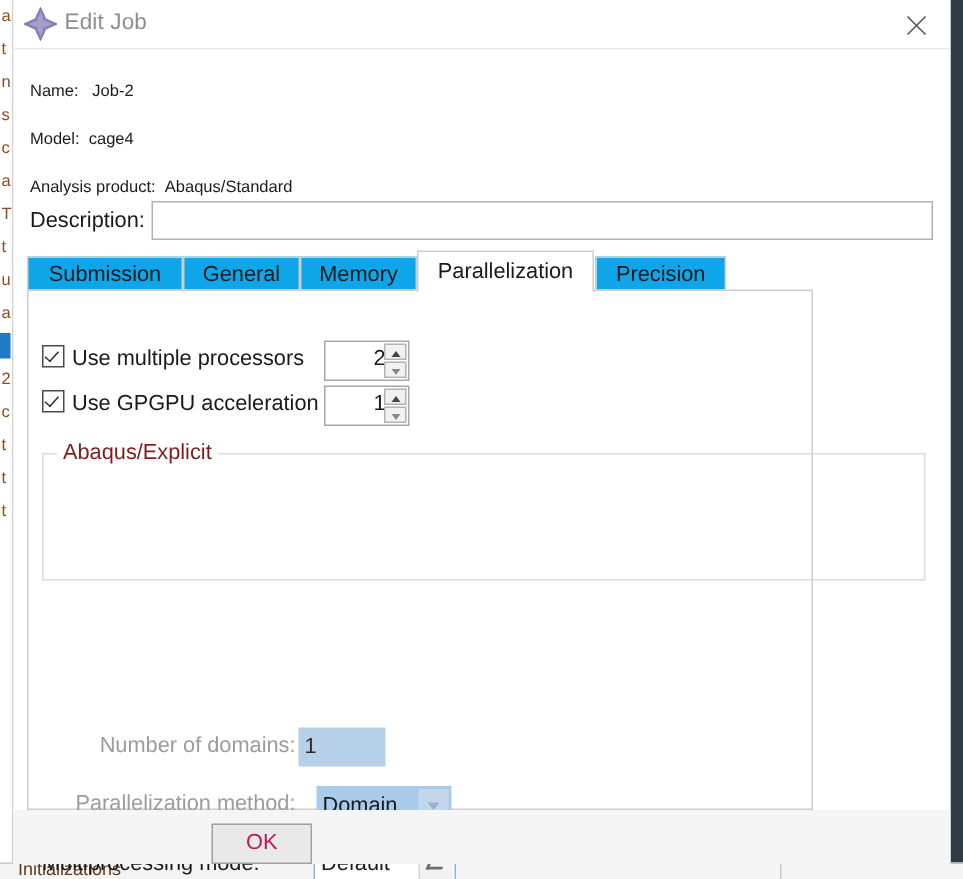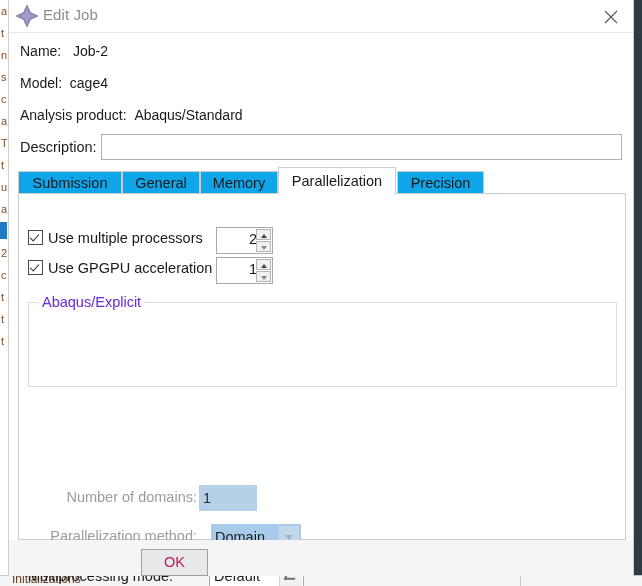--- a/index.html
+++ b/index.html
@@ -102,23 +102,24 @@
 
   
   #content {
     position: relative;
     height: 543px;
     background: #ffffff;
   }
 
   .field-row {
     position: absolute;
-    font-size: 14px;
-    color: #1a1a1a;
-    white-space: nowrap;
+    font-size: 11px;
+    color: #1a1a1a;
+    white-space: nowrap;
+    margin-top: 12px;
   }
   .f-label { color: #1a1a1a; }
   .f-value { color: #1a1a1a; }
 
   #row-name  { left: 11px; top: 10px; }
   #row-model { left: 11px; top: 42px; }
   #row-prod  { left: 11px; top: 74px; }
 
   #row-desc-label {
     position: absolute;
@@ -169,21 +170,21 @@
     background: #ffffff;
     border: 1px solid #cdcdcd;
     border-bottom: 1px solid #ffffff;
     z-index: 4;
   }
 
   
   #tabpanel {
     position: absolute;
     left: 9px; top: 160px;
-    width: 608px;
+    width: 524px;
     height: 347px;
     box-sizing: border-box;
     background: #ffffff;
     border: 1px solid #cdcdcd;
   }
 
   .chk-row {
     position: absolute;
     left: 9px;
     font-size: 14.5px;
@@ -260,21 +261,21 @@
     width: 589px; height: 85px;
     box-sizing: border-box;
     border: 1px solid #dcdcdc;
   }
   #groupbox-title {
     position: absolute;
     left: 9px; top: -9px;
     background: #ffffff;
     padding: 0 4px;
     font-size: 14.5px;
-    color: #6d28d9;
+    color: #7f1d1d;
     white-space: nowrap;
   }
   .dis-label {
     position: absolute;
     font-size: 14.5px;
     color: #9c9c9c;
     white-space: nowrap;
     text-align: right;
   }
   #lbl-domains { left: 18px; top: 295px; width: 160px; }

